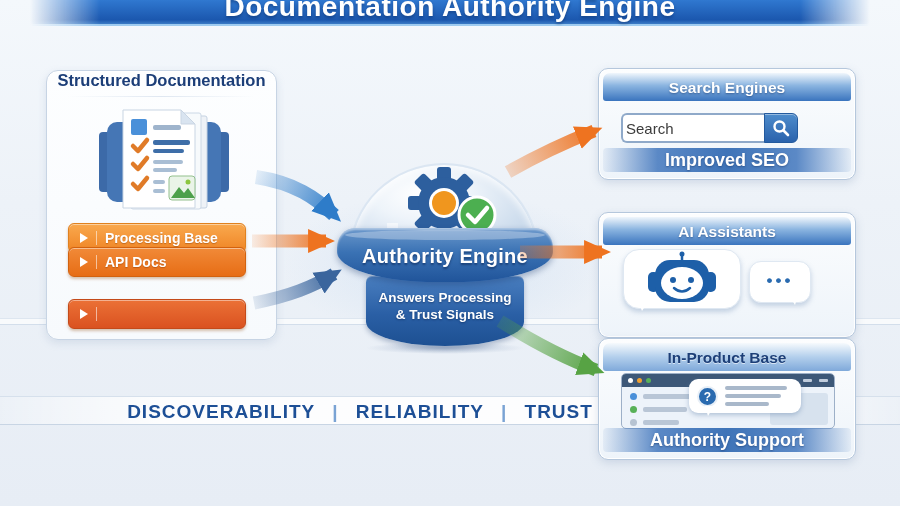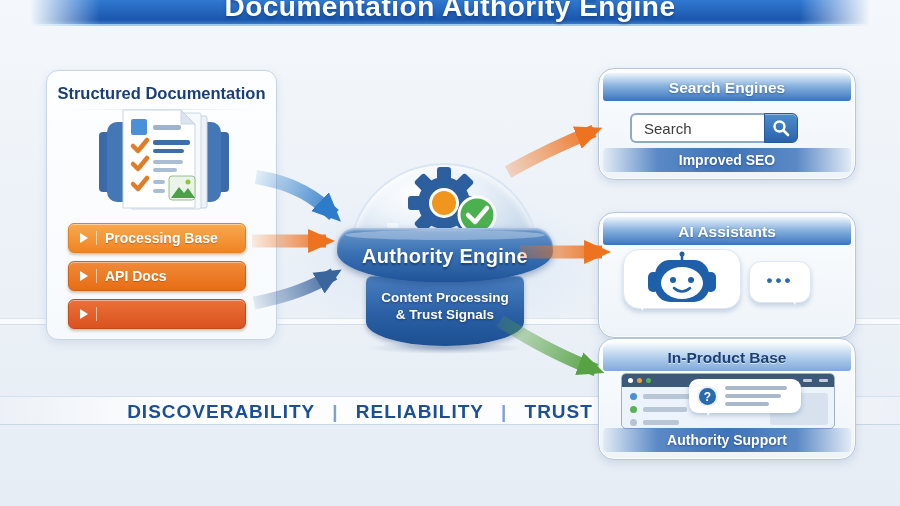--- a/index.html
+++ b/index.html
@@ -32,36 +32,36 @@
     border-top:1px solid #d6e0ec; border-bottom:1px solid #c8d5e4; }
 
   
   .panel-left {
     position:absolute; left:46px; top:70px; width:231px; height:270px;
     background: linear-gradient(180deg,#fdfeff 0%,#f7fafd 100%);
     border:1px solid #c7d4e4; border-radius:12px;
     box-shadow: 0 3px 8px rgba(120,145,180,.2), inset 0 1px 0 #fff;
   }
   .panel-left-title {
-    margin-top:13px; text-align:center;
+    text-align:center;
     color:#1c3e78; font-size:16.5px; font-weight:800;
   }
   .panel-left-rule { width:82%; height:1px; margin:6px auto 0;
     background: linear-gradient(90deg, transparent, #dfe7f1, transparent); }
   .doc-illustration { position:absolute; left:42px; top:34px; width:150px; height:112px; }
 
   .doc-btn {
     position:absolute; left:21px; width:178px; height:30px; border-radius:6px;
     display:flex; align-items:center; gap:8px; padding:0 11px;
     color:#fff; font-weight:700; font-size:14px; cursor:pointer;
     text-shadow: 0 1px 1px rgba(120,50,0,.4);
     box-shadow: 0 2px 3px rgba(150,80,20,.35), inset 0 1px 0 rgba(255,255,255,.45);
   }
   .doc-btn-1 { top:152px; background: linear-gradient(180deg,#f9a94e,#ef8424); border:1px solid #e0811f; }
-  .doc-btn-2 { top:190px; background: linear-gradient(180deg,#f18a38,#e76d15); border:1px solid #d2620f; }
+  .doc-btn-2 { top:176px; background: linear-gradient(180deg,#f18a38,#e76d15); border:1px solid #d2620f; }
   .doc-btn-3 { top:228px; background: linear-gradient(180deg,#eb7136,#da5220); border:1px solid #c44a1a; }
   .play-tri { width:0; height:0; border-left:8px solid #fff; border-top:5px solid transparent; border-bottom:5px solid transparent; }
   .btn-divider { width:1px; height:14px; background: rgba(255,255,255,.55); }
 
   
   .engine { position:absolute; left:330px; top:150px; width:230px; height:205px; }
   .engine-shadow { position:absolute; left:35px; top:192px; width:160px; height:12px; border-radius:50%;
     background: radial-gradient(ellipse, rgba(80,110,155,.35), transparent 70%); }
   .engine-dome {
     position:absolute; left:19px; top:13px; width:190px; height:92px; z-index:1;
@@ -87,21 +87,21 @@
     color:#fff; font-size:20px; font-weight:800; letter-spacing:.3px;
     text-shadow: 0 2px 2px rgba(10,35,80,.55);
   }
   .engine-band::before { content:""; position:absolute; left:8px; right:8px; top:2px; height:10px;
     border-radius:50%; background: rgba(255,255,255,.3); }
 
   
   .rpanel {
     position:absolute; left:598px; width:258px;
     background: linear-gradient(180deg,#fcfdfe 0%, #eef4fa 100%);
-    border:1px solid #b5c7dc; border-radius:16px;
+    border:1px solid #b5c7dc; border-radius:10px;
     box-shadow: 0 3px 8px rgba(120,145,180,.25), inset 0 0 0 1px #fff;
   }
   .rp1 { top:68px; height:112px; }
   .rp2 { top:212px; height:126px; }
   .rp3 { top:338px; height:122px; }
   .rhead {
     position:absolute; top:4px; left:4px; right:4px; height:28px;
     border-radius:7px 7px 3px 3px;
     background: linear-gradient(180deg,#f0f6fc 0%, #8ab4e0 45%, #3a74be 100%);
     text-align:center; line-height:29px;
@@ -109,27 +109,27 @@
     text-shadow: 0 1px 2px rgba(20,50,100,.5);
   }
   .rhead-light {
     background: linear-gradient(180deg,#f6fafd 0%, #b3cfec 50%, #7fa9da 100%);
     color:#1d3f78; text-shadow: 0 1px 0 rgba(255,255,255,.6);
   }
   .rbadge {
     position:absolute; left:4px; right:4px; bottom:7px; height:24px; border-radius:4px;
     background: linear-gradient(90deg, rgba(130,165,210,.12) 0%, #5b89c6 22%, #3f74b8 50%, #5b89c6 78%, rgba(130,165,210,.12) 100%);
     text-align:center; line-height:24px;
-    color:#fff; font-size:14px; font-weight:800;
+    color:#fff; font-size:18px; font-weight:800;
     text-shadow: 0 1px 2px rgba(20,50,100,.5);
   }
   .search-input {
-    position:absolute; left:31px; top:44px; width:158px; height:30px;
+    position:absolute; left:22px; top:44px; width:158px; height:30px;
     border:2px solid #8fa9c9; border-right:none; border-radius:6px 0 0 6px;
-    font-family:"Liberation Sans", sans-serif; font-size:15px; color:#444; padding:0 12px;
+    font-family:"Liberation Sans", sans-serif; font-size:15px; color:#444; padding:0 3px;
     background:#fff; outline:none;
   }
   .search-input::placeholder { color:#3c3c3c; opacity:1; }
   .search-btn {
     position:absolute; left:165px; top:44px; width:34px; height:30px;
     border:1px solid #235a9e; border-radius:0 6px 6px 0; cursor:pointer;
     background: linear-gradient(180deg,#4e8ccc,#2a62ac);
     display:flex; align-items:center; justify-content:center;
     box-shadow: inset 0 1px 0 rgba(255,255,255,.4);
   }
@@ -251,21 +251,21 @@
           <circle cx="93" cy="38" r="15" fill="#ffffff"></circle>
           <circle cx="93" cy="38" r="12" fill="#f0961e"></circle>
         </g>
         <g>
           <circle cx="126" cy="50" r="18" fill="#4caf50" stroke="#ffffff" stroke-width="3"></circle>
           <path d="M117,50 l7,7 l12,-14" fill="none" stroke="#ffffff" stroke-width="4.5" stroke-linecap="round" stroke-linejoin="round"></path>
         </g>
       </svg>
     </div>
     <div class="engine-pedestal">
-      <div>Content Processing</div>
+      <div>Answers Processing</div>
       <div>&amp; Trust Signals</div>
     </div>
     <div class="engine-band">Authority Engine</div>
   </div>
 
   <div class="rpanel rp1">
     <div class="rhead">Search Engines</div>
     <input class="search-input" type="text" placeholder="Search" style="">
     <div class="search-btn">
       <svg width="18" height="18" viewBox="0 0 18 18">

